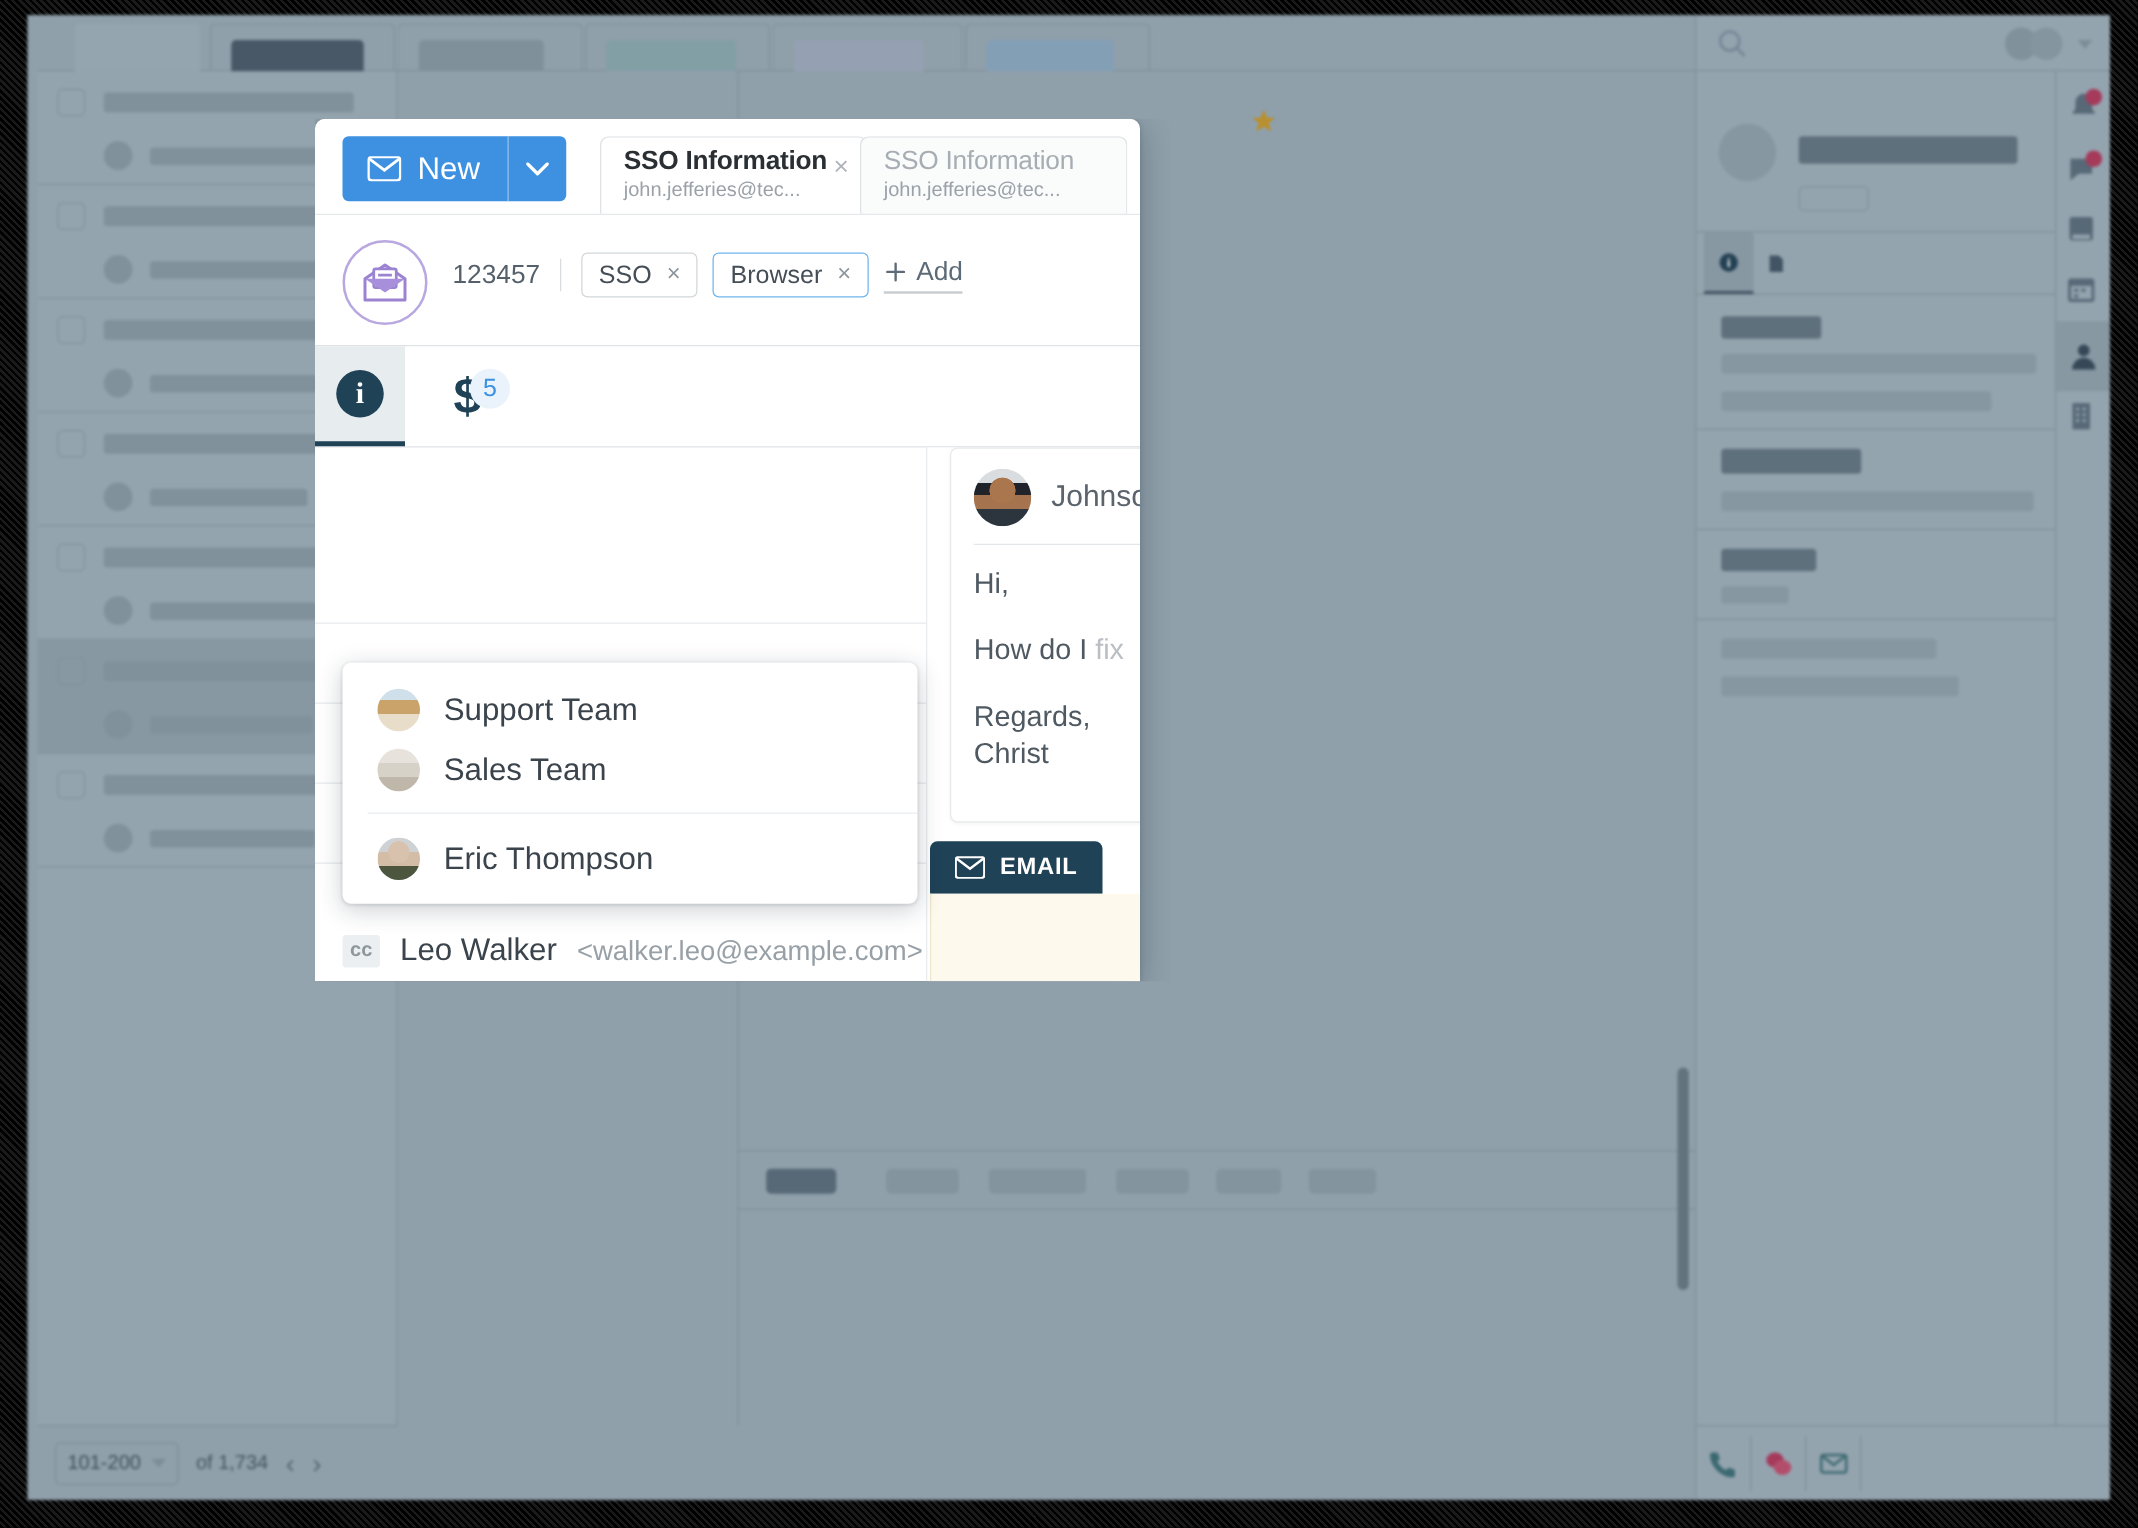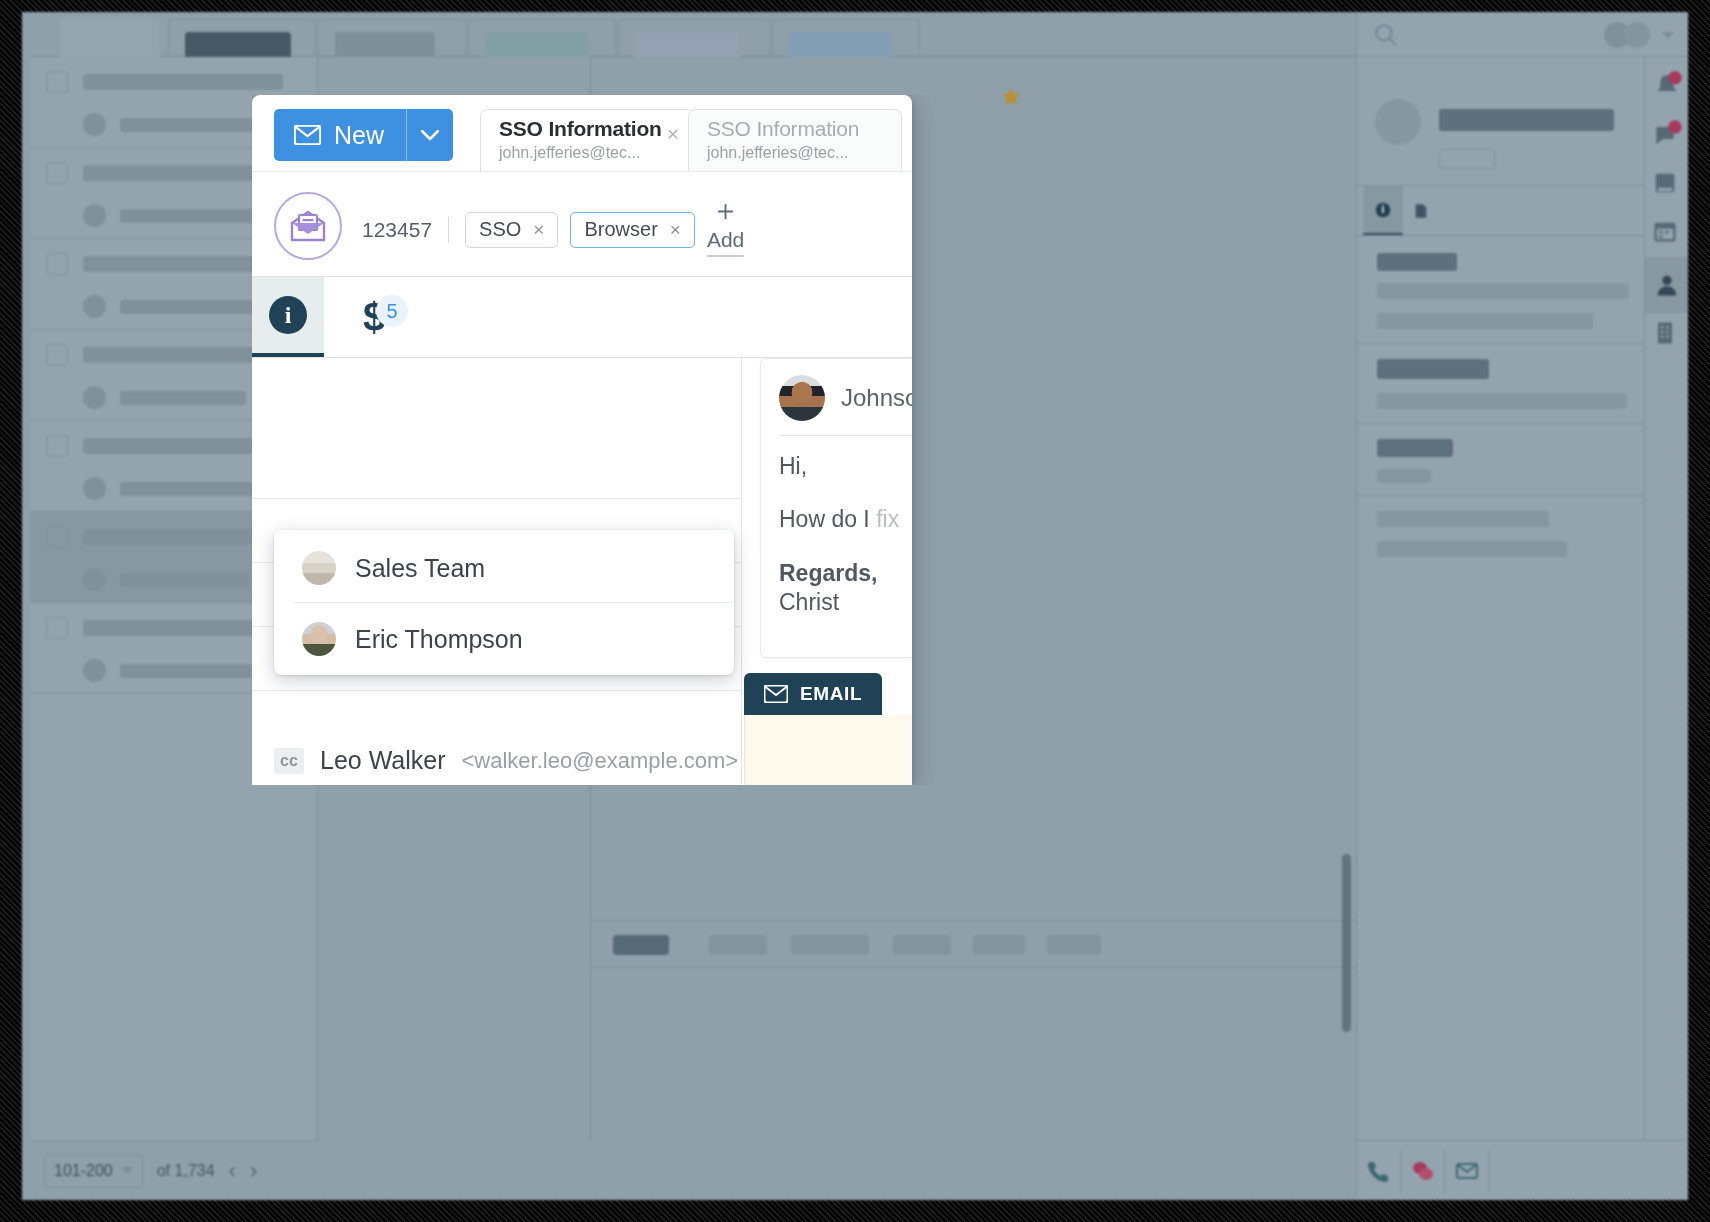--- a/index.html
+++ b/index.html
@@ -221,21 +221,21 @@
     display: inline-flex; align-items: center; gap: 12px;
     height: 36px; padding: 0 13px; border-radius: 5px;
     border: 1px solid #d2d7da; font-size: 20px; color: #454e57;
     margin-right: 12px; background: #fff; cursor: pointer;
   }
   .tag.focused { border-color: #71b4ee; }
   .tag .x { color: #8c959c; font-size: 19px; }
   .add-link {
     display: inline-flex; align-items: center; gap: 7px;
     font-size: 21px; color: #5a6view; color: #5d6b78;
-    border-bottom: 2px solid #c9ced2; padding-bottom: 3px; cursor: pointer; flex-direction: column;
+    border-bottom: 2px solid #c9ced2; padding-bottom: 3px; cursor: pointer;
   }
 
   
   .m-subtabs {
     position: relative; display: flex; height: 82px;
     border-top: 1px solid #dfe3e6; border-bottom: 1px solid #dfe3e6;
     background: #fff;
   }
   .st {
     display: flex; align-items: center; justify-content: center;
@@ -288,21 +288,21 @@
     box-shadow: 0 1px 3px rgba(0,0,0,.05);
     padding: 16px 18px 18px 18px; height: 300px;
   }
   .conv-head { display: flex; align-items: center; gap: 16px;
     padding-bottom: 14px; border-bottom: 1px solid #e3e7ea; }
   .conv-name { font-size: 24px; color: #5b646c; white-space: nowrap; }
   .conv-body { padding-top: 18px; font-size: 23px; color: #4f5962; line-height: 1.1; }
   .conv-body p { margin-bottom: 28px; white-space: nowrap; }
   .conv-body p:last-child { margin-bottom: 0; }
   .conv-body .faded { color: #b9bfc4; }
-  .lineclamp { margin-bottom: 4px !important; font-weight: bold; }
+  .lineclamp { margin-bottom: 4px !important; }
 
   .email-btn {
     position: absolute; left: 2px; top: 315px;
     background: #1f4257; color: #fff; border-radius: 6px 6px 0 0;
     height: 42px; padding: 0 20px; display: flex; align-items: center; gap: 12px;
     font-size: 19px; font-weight: 700; letter-spacing: .6px; cursor: pointer;
   }
   .email-form {
     position: absolute; left: 2px; top: 357px; right: -60px; bottom: -20px;
     background: #fdf9ec; border: 1px solid #efe6cd; border-top: none;
@@ -693,20 +693,24 @@
     </div>
 
     <div class="cc-line">
       <span class="cc-badge">cc</span>
       <span class="cc-name">Leo Walker</span>
       <span class="cc-email">&lt;walker.leo@example.com&gt;</span>
     </div>
 
     <div class="dropdown">
       <div class="dd-item">
+        <span class="face ph7"></span>
+        <span>Support Team</span>
+      </div>
+      <div class="dd-item">
         <span class="face ph8"></span>
         <span>Sales Team</span>
       </div>
       <div class="dd-sep"></div>
       <div class="dd-item">
         <span class="face ph9"></span>
         <span>Eric Thompson</span>
       </div>
     </div>
 

